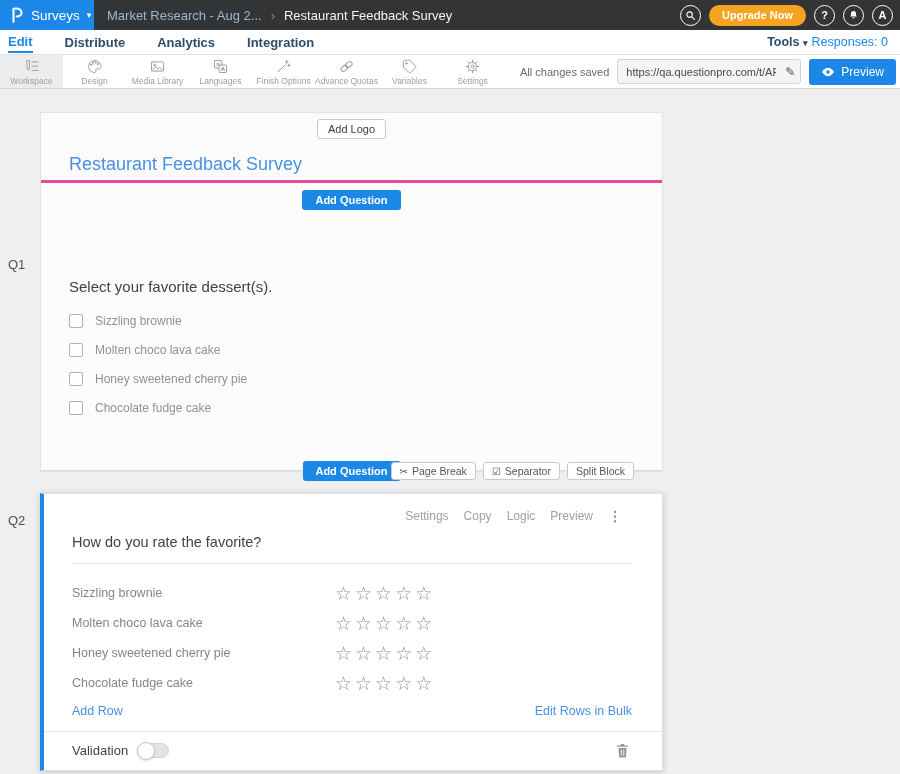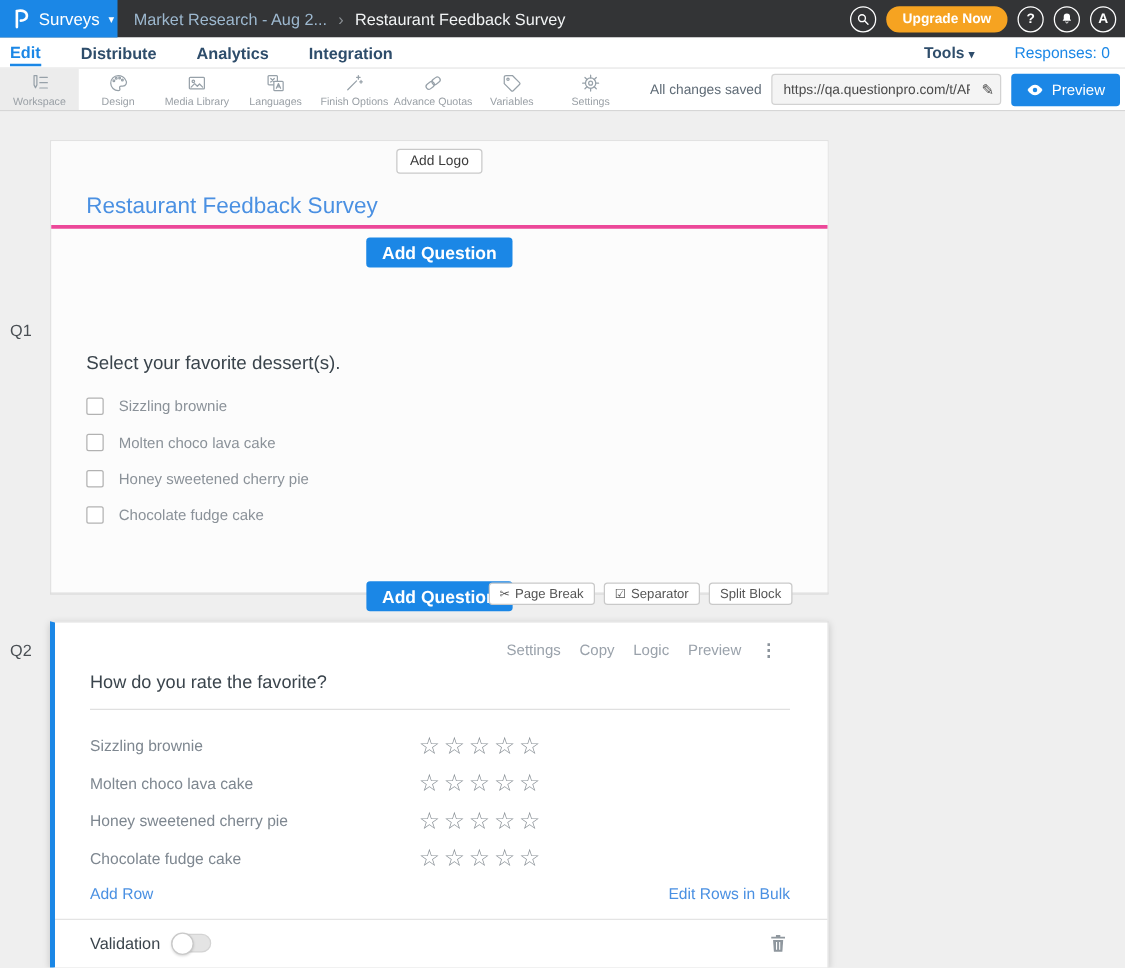--- a/index.html
+++ b/index.html
@@ -19,21 +19,21 @@
   .crumb-cur { color:#f2f4f5; font-size:13px; }
   .top-actions { display:flex; align-items:center; gap:8px; padding-right:7px; }
   .circle-btn { width:21px; height:21px; border:1.5px solid #fff; border-radius:50%; display:flex; align-items:center; justify-content:center; color:#fff; font-size:11px; font-weight:bold; cursor:pointer; background:transparent; }
   .upgrade { height:21px; border-radius:11px; background:#f6a321; border:none; color:#fff; font-weight:bold; font-size:11px; padding:0 13px; cursor:pointer; font-family:inherit; }
 
   
   .navrow { height:25px; background:#fff; border-bottom:1px solid #e2e2e2; display:flex; align-items:center; padding:0 8px; }
   .nav-items { display:flex; gap:32px; align-items:center; }
   .nav-item { font-size:13px; font-weight:bold; color:#2e4d6b; cursor:pointer; padding:3px 0 2px; }
   .nav-item.active { color:#1b87e6; border-bottom:2px solid #1b87e6; }
-  .nav-right { margin-left:auto; display:flex; align-items:center; gap:32px; padding-right:4px; }
+  .nav-right { margin-left:auto; display:flex; align-items:center; gap:4px; padding-right:4px; }
   .tools { font-size:12.5px; font-weight:bold; color:#2e4d6b; cursor:pointer; }
   .tools .caret { color:#2e4d6b; }
   .responses { font-size:12.5px; color:#1b87e6; }
 
   
   .toolbar { height:34px; background:#fff; border-bottom:1px solid #d6d6d6; display:flex; align-items:stretch; }
   .tb-item { width:63px; display:flex; flex-direction:column; align-items:center; justify-content:center; gap:1px; cursor:pointer; }
   .tb-item.active { background:#ececec; }
   .tb-item svg { width:17px; height:17px; stroke:#97a1a9; fill:none; stroke-width:1.4; stroke-linecap:round; stroke-linejoin:round; }
   .tb-label { font-size:8.5px; color:#9aa0a6; white-space:nowrap; }
@@ -51,21 +51,21 @@
   #q2label { top:424px; }
 
   .card { width:623px; background:#fcfcfc; border:1px solid #e2e2e2; }
   .card.selected { background:#fff; border:1px solid #e0e0e0; border-left:4px solid #1b87e6; box-shadow:0 1px 6px rgba(0,0,0,0.18); }
 
   
   .card-header { background:#fbfbfb; border-bottom:3px solid #ec4899; padding:6px 0 5px; }
   .addlogo { display:block; margin:0 auto; background:#fff; border:1px solid #c9c9c9; border-radius:3px; font-size:11px; color:#3c3c3c; padding:3px 10px; cursor:pointer; font-family:inherit; }
   .survey-title { margin:15px 0 0 28px; font-size:18px; color:#4a90e2; font-weight:normal; }
   .addq-strip { padding-top:7px; text-align:center; }
-  .addq { background:#1b87e6; color:#fff; border:none; border-radius:3px; font-size:14px; font-weight:bold; padding:4px 13px; cursor:pointer; font-family:inherit; }
+  .addq { background:#1b87e6; color:#fff; border:none; border-radius:3px; font-size:11px; font-weight:bold; padding:4px 13px; cursor:pointer; font-family:inherit; }
   .q1-zone { padding:52px 28px 56px; }
   .q1-text { font-size:15px; color:#3a444c;margin-top:16px; }
   .opt-list { margin-top:18px; }
   .opt-row { display:flex; align-items:center; gap:12px; height:15px; margin-bottom:14px; cursor:pointer; }
   .opt-row:last-child { margin-bottom:0; }
   .cb { width:14px; height:14px; background:#fff; border:1px solid #b2b2b2; border-radius:2px; flex:0 0 auto; }
   .opt-label { font-size:12px; color:#8b9299; }
 
   
   .junction { position:relative; width:623px; height:24px; }

